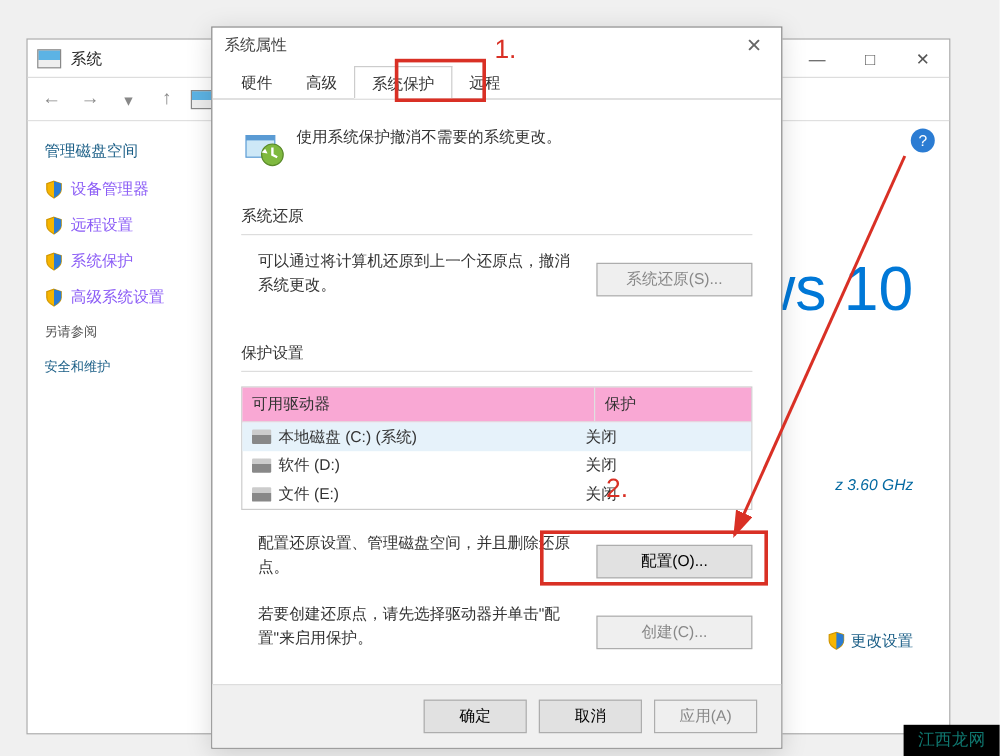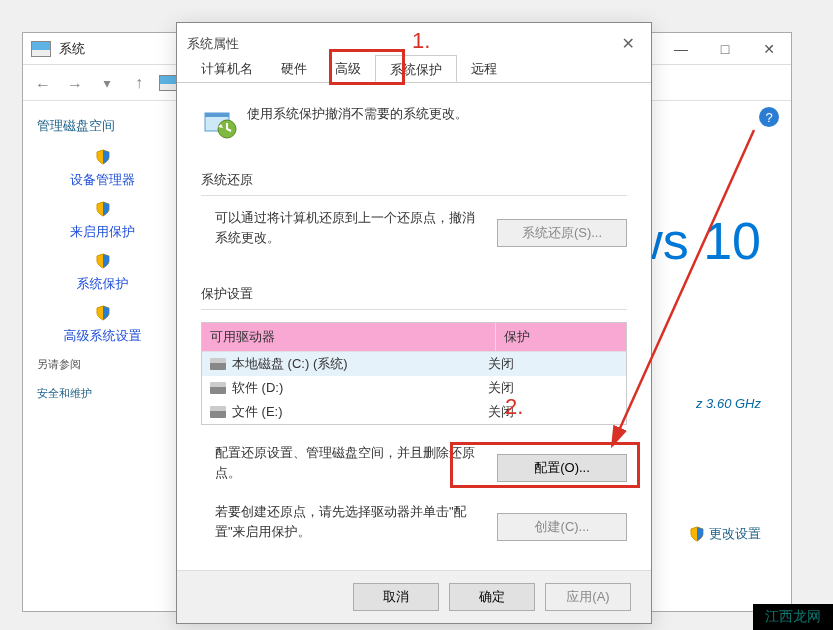--- a/index.html
+++ b/index.html
@@ -11,33 +11,33 @@
   .bg-title-icon { width: 20px; height: 16px; margin: 0 8px; background: linear-gradient(#5cb3e4 55%, #eee 55%); border: 1px solid #888; }
   .bg-title { font-size: 13px; color: #222; flex: 1; }
   .bg-controls { display: flex; }
   .bg-controls span { width: 44px; height: 30px; display: flex; align-items: center; justify-content: center; font-size: 14px; color: #555; }
   .bg-toolbar { height: 36px; display: flex; align-items: center; padding: 0 8px; gap: 8px; border-bottom: 1px solid #e0e0e0; }
   .nav-arrow { width: 24px; height: 24px; display: flex; align-items: center; justify-content: center; color: #888; font-size: 16px; }
   .addr-icon { width: 20px; height: 16px; background: linear-gradient(#5cb3e4 55%, #eee 55%); border: 1px solid #888; }
   .bg-body { display: flex; height: calc(100% - 68px); }
   .bg-sidebar { width: 160px; padding: 16px 14px; border-right: 1px solid #e8e8e8; }
   .sidebar-header { font-size: 13px; color: #1a5e86; margin-bottom: 14px; }
-  .sidebar-item { display: flex; align-items: center; gap: 6px; font-size: 13px; color: #1d4ed8; margin-bottom: 12px; cursor: pointer; flex-direction: column; }
+  .sidebar-item { display: flex; align-items: center; gap: 6px; font-size: 13px; color: #8b5cf6; margin-bottom: 12px; cursor: pointer; }
   .shield { width: 16px; height: 16px; flex-shrink: 0; }
   .bg-main { flex: 1; position: relative; padding: 30px; }
   .bg-right { position: absolute; right: 30px; top: 110px; color: #0078d7; font-size: 52px; font-weight: 300; }
   .bg-info { position: absolute; right: 30px; top: 295px; font-size: 13px; color: #0369a1; font-style: italic; }
   .bg-link { position: absolute; right: 30px; top: 424px; display: flex; align-items: center; gap: 4px; font-size: 13px; color: #1a5e86; }
   .sidebar-footer { font-size: 11px; color: #555; }
   .sidebar-footer .sec { color: #1a5e86; margin-top: 14px; }
   .help-icon { position: absolute; right: 12px; top: 74px; width: 20px; height: 20px; border-radius: 50%; background: #2b7cd3; color: #fff; font-size: 13px; display: flex; align-items: center; justify-content: center; }
 
   
   .dialog { position: absolute; left: 176px; top: 22px; width: 476px; height: 602px; background: #fff; border: 1px solid #888; box-shadow: 0 4px 20px rgba(0,0,0,0.15); }
-  .dlg-titlebar { height: 30px; display: flex; align-items: flex-end; padding: 0 10px; font-size: 13px; color: #444; }
+  .dlg-titlebar { height: 30px; display: flex; align-items: center; padding: 0 10px; font-size: 13px; color: #444; }
   .dlg-close { margin-left: auto; color: #666; font-size: 16px; padding: 0 6px; }
   .tabs { display: flex; padding: 2px 10px 0 10px; border-bottom: 1px solid #ccc; position: relative; height: 30px; }
   .tab { padding: 5px 14px; font-size: 13px; color: #333; cursor: pointer; }
   .tab.active { border: 1px solid #ccc; border-bottom: 1px solid #fff; background: #fff; position: relative; top: 0px; }
   .dlg-body { padding: 22px 24px 10px 24px; font-size: 13px; color: #333; }
   .intro { display: flex; gap: 10px; margin-bottom: 30px; }
   .restore-icon { width: 36px; height: 36px; flex-shrink: 0; }
   .section-label { font-size: 13px; color: #333; margin-bottom: 6px; }
   .section-line { height: 1px; background: #ddd; margin-bottom: 12px; }
   .row { display: flex; align-items: flex-end; gap: 16px; margin-bottom: 20px; }
@@ -95,21 +95,21 @@
             <path d="M8 1 L14 3 V8 C14 12 8 15 8 15 C8 15 2 12 2 8 V3 Z" fill="#f7b500" stroke="#d19700"></path>
             <path d="M8 1 L8 15 C8 15 14 12 14 8 V3 Z" fill="#2b7cd3"></path>
           </svg>
         <span>设备管理器</span>
       </div>
       <div class="sidebar-item">
         <svg class="shield" viewBox="0 0 16 16">
             <path d="M8 1 L14 3 V8 C14 12 8 15 8 15 C8 15 2 12 2 8 V3 Z" fill="#f7b500" stroke="#d19700"></path>
             <path d="M8 1 L8 15 C8 15 14 12 14 8 V3 Z" fill="#2b7cd3"></path>
           </svg>
-        <span>来启用保护</span>
+        <span>远程设置</span>
       </div>
       <div class="sidebar-item">
         <svg class="shield" viewBox="0 0 16 16">
             <path d="M8 1 L14 3 V8 C14 12 8 15 8 15 C8 15 2 12 2 8 V3 Z" fill="#f7b500" stroke="#d19700"></path>
             <path d="M8 1 L8 15 C8 15 14 12 14 8 V3 Z" fill="#2b7cd3"></path>
           </svg>
         <span>系统保护</span>
       </div>
       <div class="sidebar-item">
         <svg class="shield" viewBox="0 0 16 16">
@@ -136,21 +136,20 @@
     </div>
   </div>
 </div>
 
 <div class="dialog">
   <div class="dlg-titlebar">
     <span>系统属性</span>
     <span class="dlg-close">✕</span>
   </div>
   <div class="tabs">
-    <div class="tab">计算机名</div>
     <div class="tab">硬件</div>
     <div class="tab">高级</div>
     <div class="tab active">系统保护</div>
     <div class="tab">远程</div>
   </div>
   <div class="dlg-body">
     <div class="intro">
       <svg class="restore-icon" viewBox="0 0 36 36">
         <rect x="4" y="8" width="24" height="18" fill="#cde8f7" stroke="#5a9bd4"></rect>
         <rect x="4" y="8" width="24" height="4" fill="#5a9bd4"></rect>
@@ -204,22 +203,22 @@
       <div class="text">配置还原设置、管理磁盘空间，并且删除还原点。</div>
       <button class="win-btn">配置(O)...</button>
     </div>
 
     <div class="row">
       <div class="text">若要创建还原点，请先选择驱动器并单击"配置"来启用保护。</div>
       <button class="win-btn disabled">创建(C)...</button>
     </div>
   </div>
   <div class="dlg-footer">
+    <button class="win-btn">确定</button>
     <button class="win-btn">取消</button>
-    <button class="win-btn">确定</button>
     <button class="win-btn disabled">应用(A)</button>
   </div>
 </div>
 
 <div class="annot-box1"></div>
 <div class="annot-num1">1.</div>
 <div class="annot-box2"></div>
 <div class="annot-num2">2.</div>
 <svg class="annot-arrow" width="833" height="630">
   <defs>

